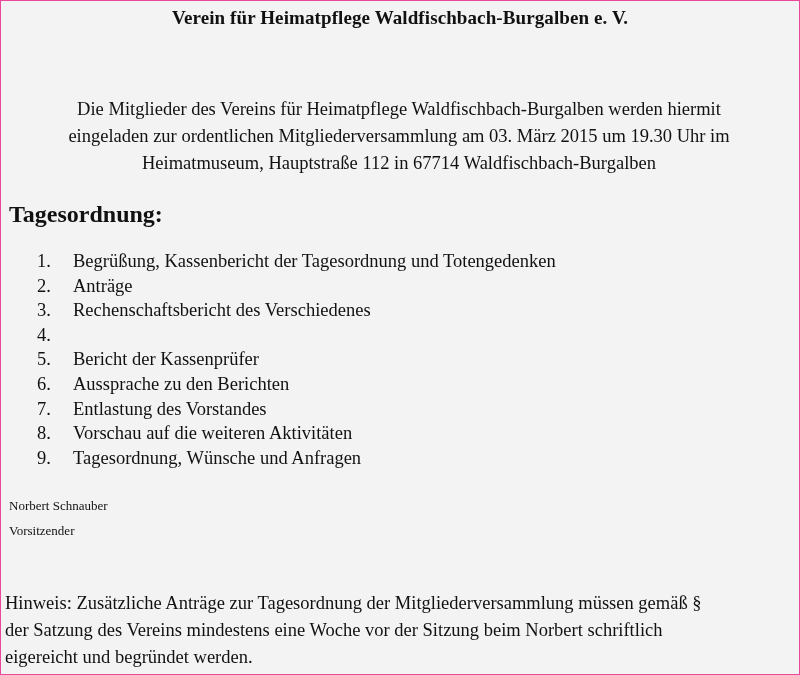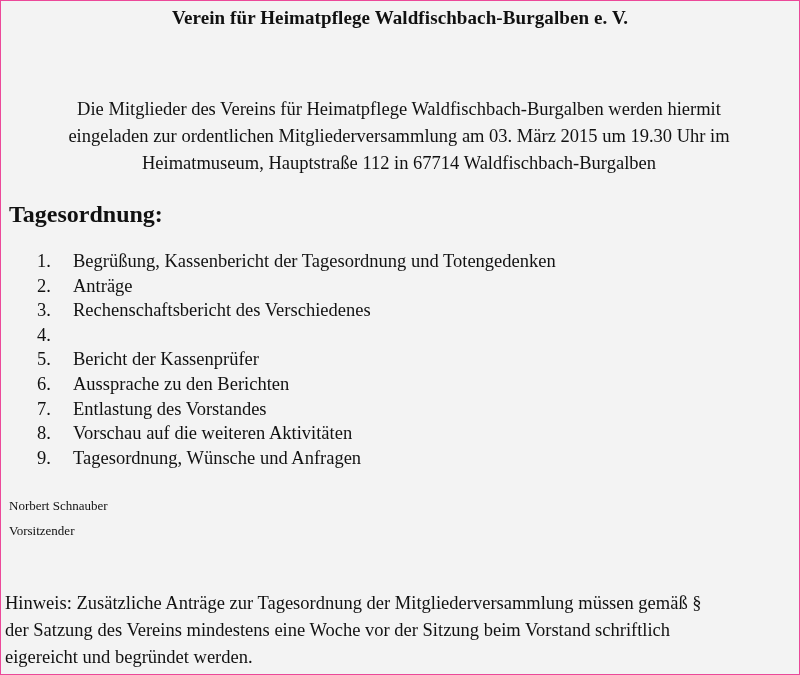--- a/index.html
+++ b/index.html
@@ -136,16 +136,16 @@
       </li>
   </ol>
 
   <div class="signature">
     <div>Norbert Schnauber</div>
     <div>Vorsitzender</div>
   </div>
 
   <div class="note">
     <div>Hinweis: Zusätzliche Anträge zur Tagesordnung der Mitgliederversammlung müssen gemäß §</div>
-    <div>der Satzung des Vereins mindestens eine Woche vor der Sitzung beim Vorstand schriftlich</div>
+    <div>der Satzung des Vereins mindestens eine Woche vor der Sitzung beim Norbert schriftlich</div>
     <div>eigereicht und begründet werden.</div>
   </div>
 </div>
 
 </body></html>

